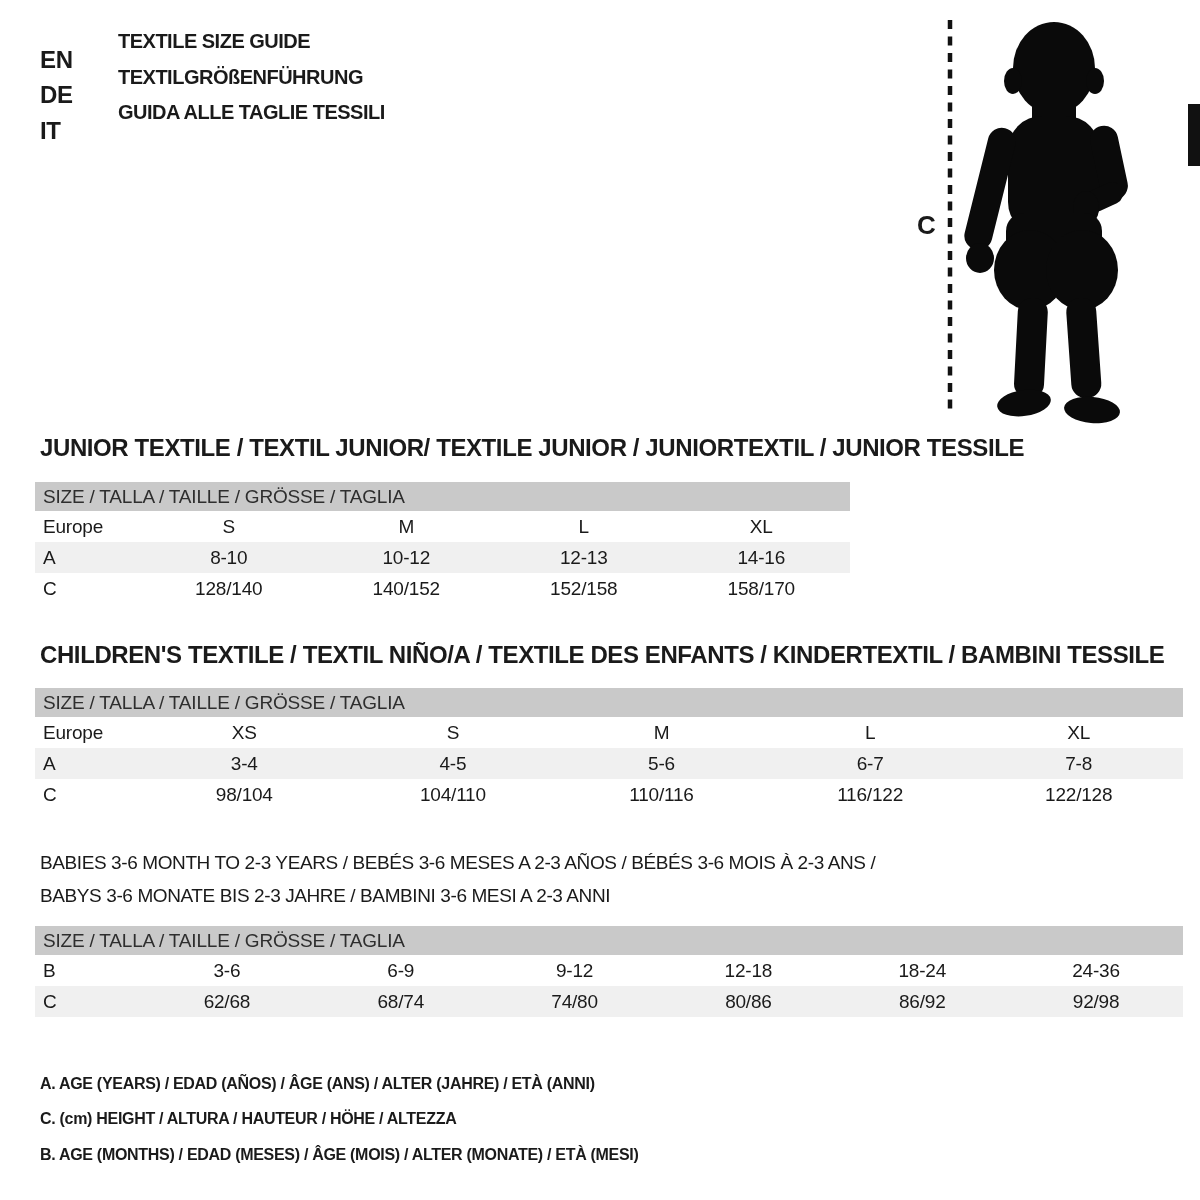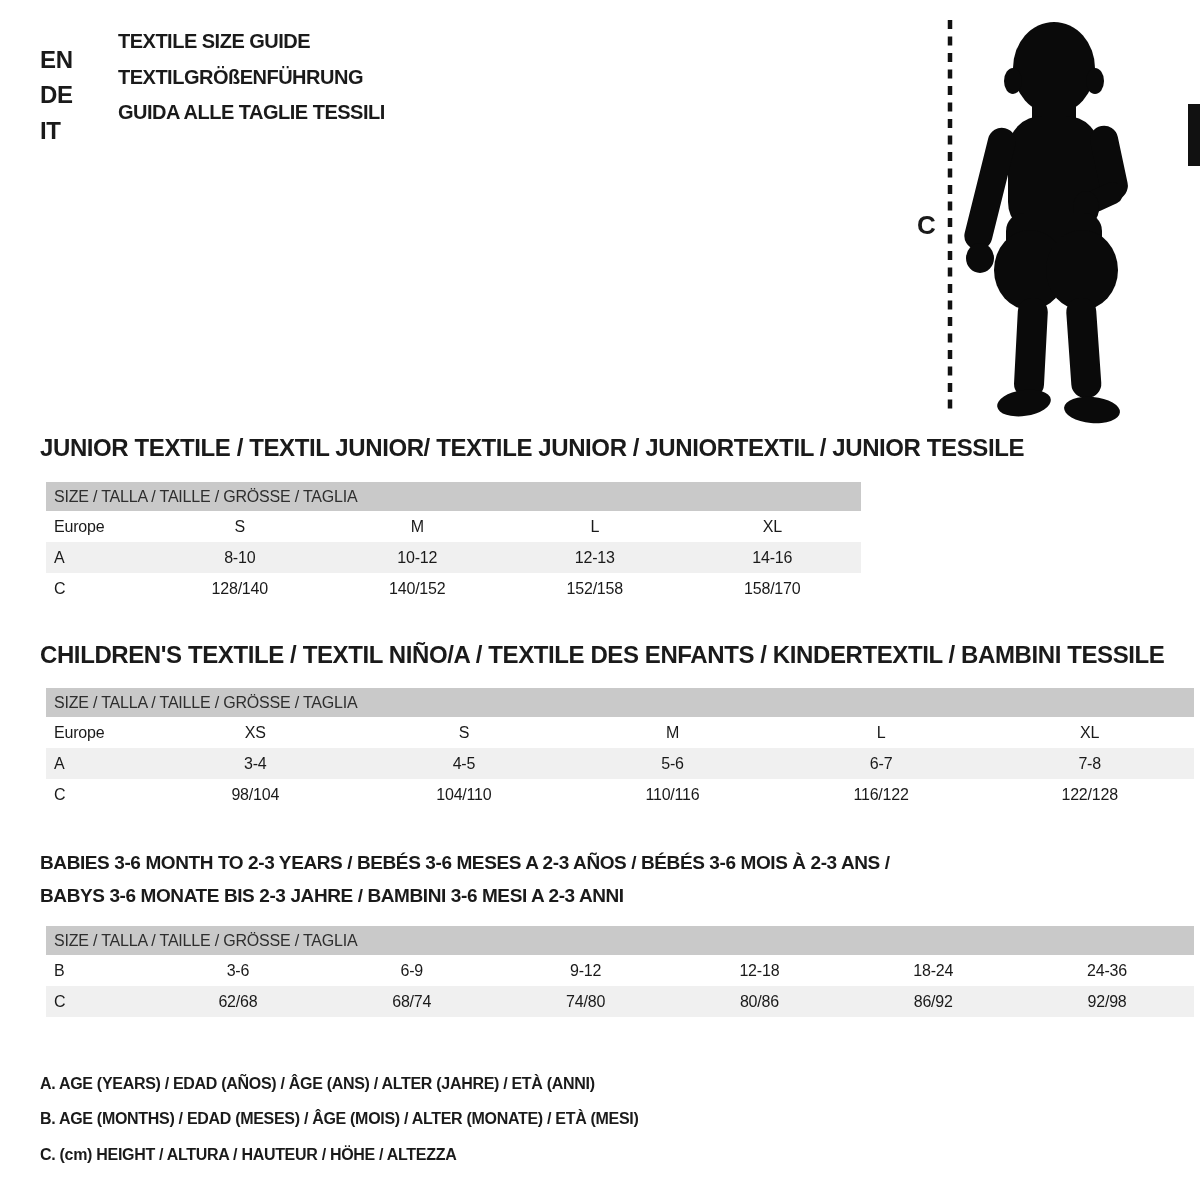--- a/index.html
+++ b/index.html
@@ -14,24 +14,24 @@
   .lang-code{width:78px;font-size:24px;font-weight:bold;letter-spacing:-0.3px;margin-top:36px;}
   .lang-title{font-size:20px;font-weight:bold;letter-spacing:-0.5px;white-space:nowrap;}
   
   .figure{position:absolute;left:900px;top:12px;width:300px;height:412px;}
   .figure svg{position:absolute;left:0;top:0;}
   .c-label{position:absolute;left:917px;top:210px;font-size:26px;font-weight:bold;}
   .edge-mark{position:absolute;left:1188px;top:104px;width:12px;height:62px;background:#111;}
   
   .section-title{position:absolute;left:40px;font-size:24px;font-weight:bold;
     letter-spacing:-0.4px;white-space:nowrap;}
-  .babies-title{position:absolute;left:40px;top:846px;font-size:19px;font-weight:bold;
+  .babies-title{position:absolute;left:40px;top:846px;font-size:19px;font-weight:normal;
     letter-spacing:-0.4px;line-height:33px;white-space:nowrap;}
   
-  .size-table{position:absolute;left:46px;font-size:16px;letter-spacing:-0.2px;}
+  .size-table{position:absolute;left:35px;font-size:19px;letter-spacing:-0.2px;}
   .t-head{height:29px;background:#c9c9c9;display:flex;align-items:center;
     padding-left:8px;color:#2e2e2e;box-sizing:border-box;}
   .t-row{display:flex;height:31px;align-items:center;}
   .t-row.alt{background:#f0f0f0;}
   .t-lbl{width:105px;padding-left:8px;box-sizing:border-box;flex:none;}
   .t-cell{flex:1;text-align:center;}
   .w-junior{width:815px;}
   .w-wide{width:1148px;}
   
   .legend{position:absolute;left:40px;top:1066px;}
@@ -159,15 +159,15 @@
     <span class="t-cell">68/74</span>
     <span class="t-cell">74/80</span>
     <span class="t-cell">80/86</span>
     <span class="t-cell">86/92</span>
     <span class="t-cell">92/98</span>
   </div>
 </div>
 
 <div class="legend">
   <div class="legend-line">A. AGE (YEARS) / EDAD (AÑOS) / ÂGE (ANS) / ALTER (JAHRE) / ETÀ (ANNI)</div>
+  <div class="legend-line">C. (cm) HEIGHT / ALTURA / HAUTEUR / HÖHE / ALTEZZA</div>
   <div class="legend-line">B. AGE (MONTHS) / EDAD (MESES) / ÂGE (MOIS) / ALTER (MONATE) / ETÀ (MESI)</div>
-  <div class="legend-line">C. (cm) HEIGHT / ALTURA / HAUTEUR / HÖHE / ALTEZZA</div>
 </div>
 
 </body></html>

